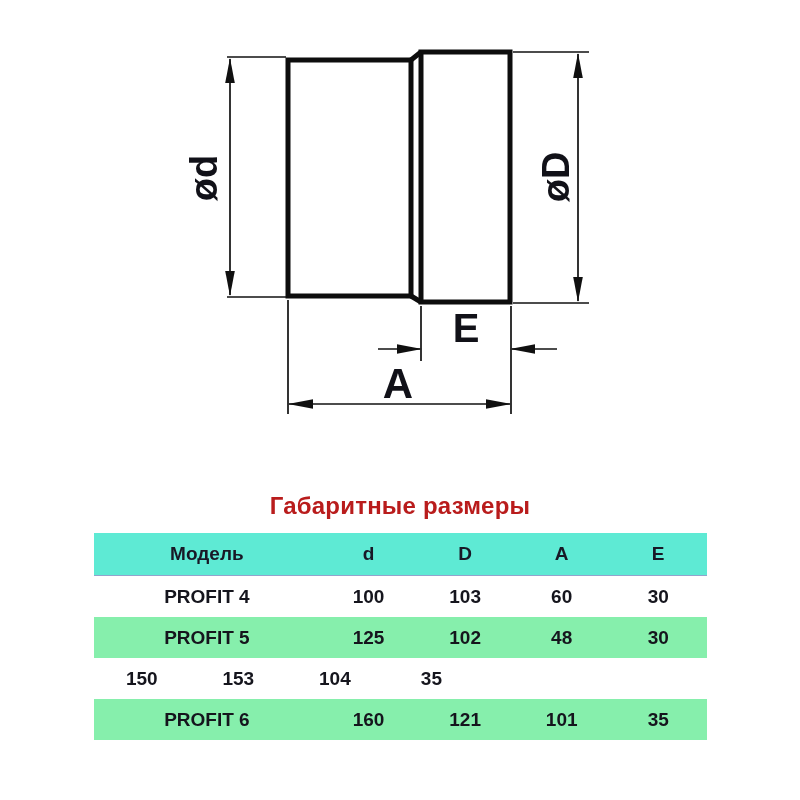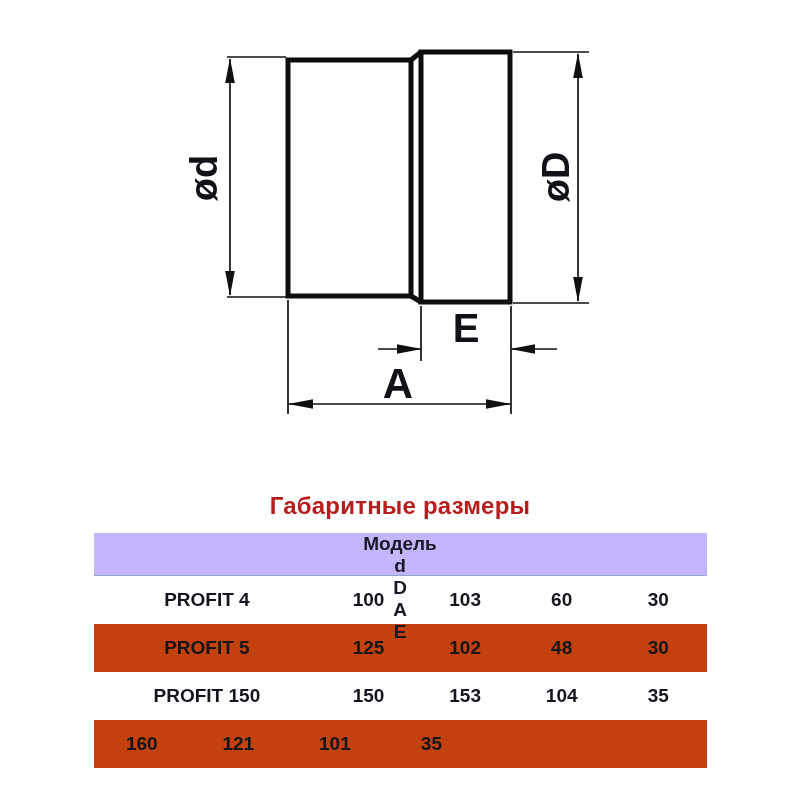--- a/index.html
+++ b/index.html
@@ -29,29 +29,28 @@
     line-height: 26px;
     letter-spacing: 0.2px;
   }
   .dim-table {
     width: 613px;
     margin: 14px auto 0;
   }
   .t-row {
     display: flex;
     align-items: center;
-    height: 48px;
+    height: 41px;
   }
   .t-row.header {
     height: 42px;
-    background: #c4b5fd;
+    background: #5eead4;
     border-bottom: 1px solid #93a4cd;
-    flex-direction: column;
   }
-  .t-row.stripe { background: #c2410c; }
+  .t-row.stripe { background: #86efac; }
   .t-row.plain  { background: #ffffff; }
   .cell {
     text-align: center;
     font-weight: bold;
     font-size: 19px;
     color: #15151d;
   }
   .c-model { width: 37%; }
   .c-num   { width: 15.75%; }
   .t-row.header .cell { color: #181826; }
@@ -132,28 +131,28 @@
 
     <div class="t-row stripe">
       <div class="cell c-model">PROFIT 5</div>
       <div class="cell c-num">125</div>
       <div class="cell c-num">102</div>
       <div class="cell c-num">48</div>
       <div class="cell c-num">30</div>
     </div>
 
     <div class="t-row plain">
-      <div class="cell c-model">PROFIT 150</div>
       <div class="cell c-num">150</div>
       <div class="cell c-num">153</div>
       <div class="cell c-num">104</div>
       <div class="cell c-num">35</div>
     </div>
 
     <div class="t-row stripe">
+      <div class="cell c-model">PROFIT 6</div>
       <div class="cell c-num">160</div>
       <div class="cell c-num">121</div>
       <div class="cell c-num">101</div>
       <div class="cell c-num">35</div>
     </div>
   </div>
 
 </div>
 
 </body></html>

